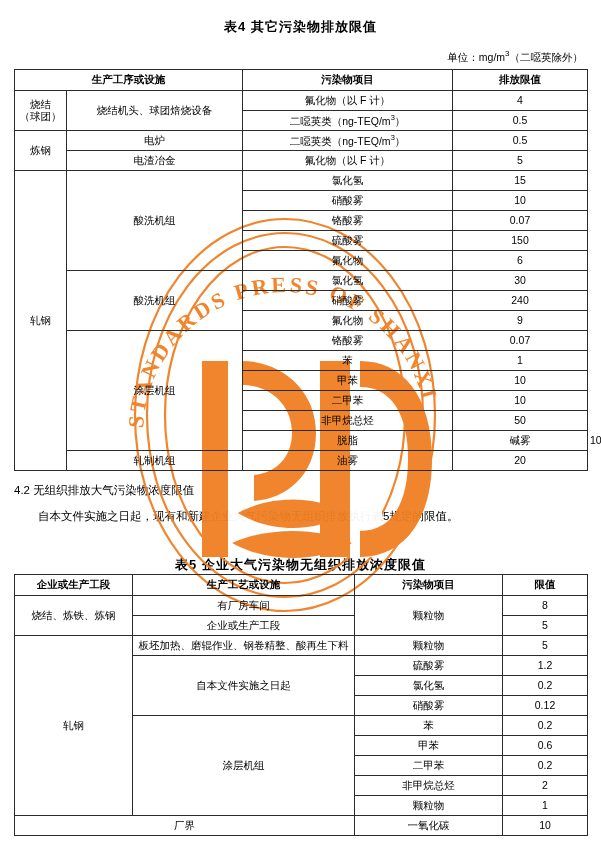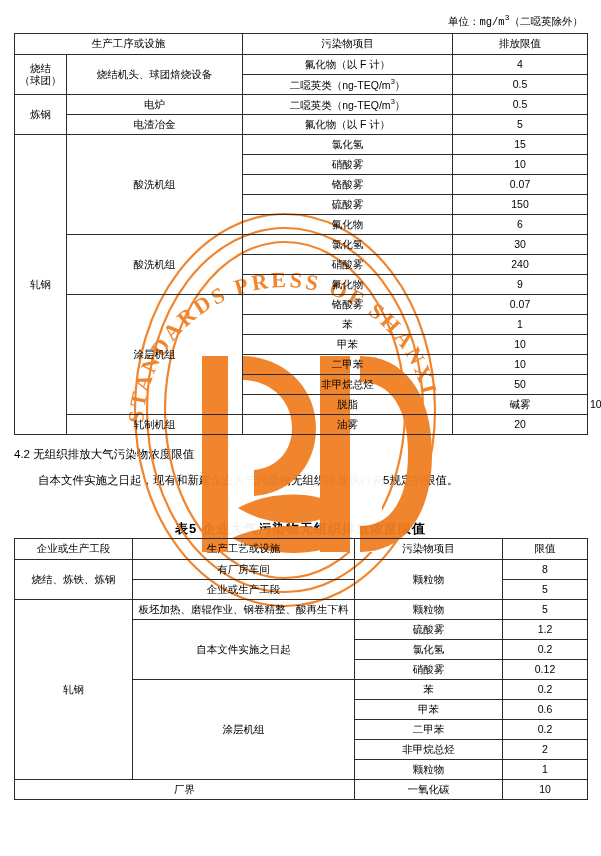--- a/index.html
+++ b/index.html
@@ -41,21 +41,21 @@
     font-size: 13px;
     font-weight: bold;
     font-family: "Liberation Sans", sans-serif;
     letter-spacing: 1px;
     margin-top: 18px;
     margin-bottom: 0;
   }
   .unit-line {
     text-align: right;
     font-size: 10.5px;
-    font-family: Liberation Mono, monospace;
+    font-family: Liberation Sans, sans-serif;
     margin-top: 13px;
     margin-bottom: 4px;
     padding-right: 4px;
   }
   .unit-line .sup { font-size: 8px; vertical-align: super; }
 
   
   table.doc {
     border-collapse: collapse;
     width: 100%;
@@ -70,20 +70,21 @@
     text-align: center;
     vertical-align: middle;
     height: 19px;
     padding: 0 2px;
     background: transparent;
     font-weight: normal;
     line-height: 1.15;
   }
   table.doc thead td {
     height: 20px;
+    font-weight: bold;
   }
   .sup { font-size: 7.5px; vertical-align: super; }
 
   
   .sec-head {
     font-size: 11.5px;
     font-family: "Liberation Sans", sans-serif;
     margin-top: 12px;
     margin-bottom: 0;
     font-weight: normal;
@@ -126,20 +127,21 @@
         <path d="M 112,360 C 148,344 198,344 232,360 C 198,380 148,380 112,360 Z"></path>
       </g>
       <g>
         <text font-family="'Liberation Serif', serif" font-size="22" font-weight="bold" fill="#F07F22" letter-spacing="3">
           <textPath href="#wmarc" startOffset="6%">STANDARDS PRESS OF SHANXI</textPath>
         </text>
       </g>
     </svg>
   </div>
 
+  <div class="doc-title">表4   其它污染物排放限值</div>
   <div class="unit-line">单位：mg/m<span class="sup">3</span>（二噁英除外）</div>
 
   <table class="doc">
     <colgroup>
       <col style="width:52px">
         <col style="width:176px">
         <col style="width:210px">
         <col style="width:135px">
     </colgroup>
     <thead>

